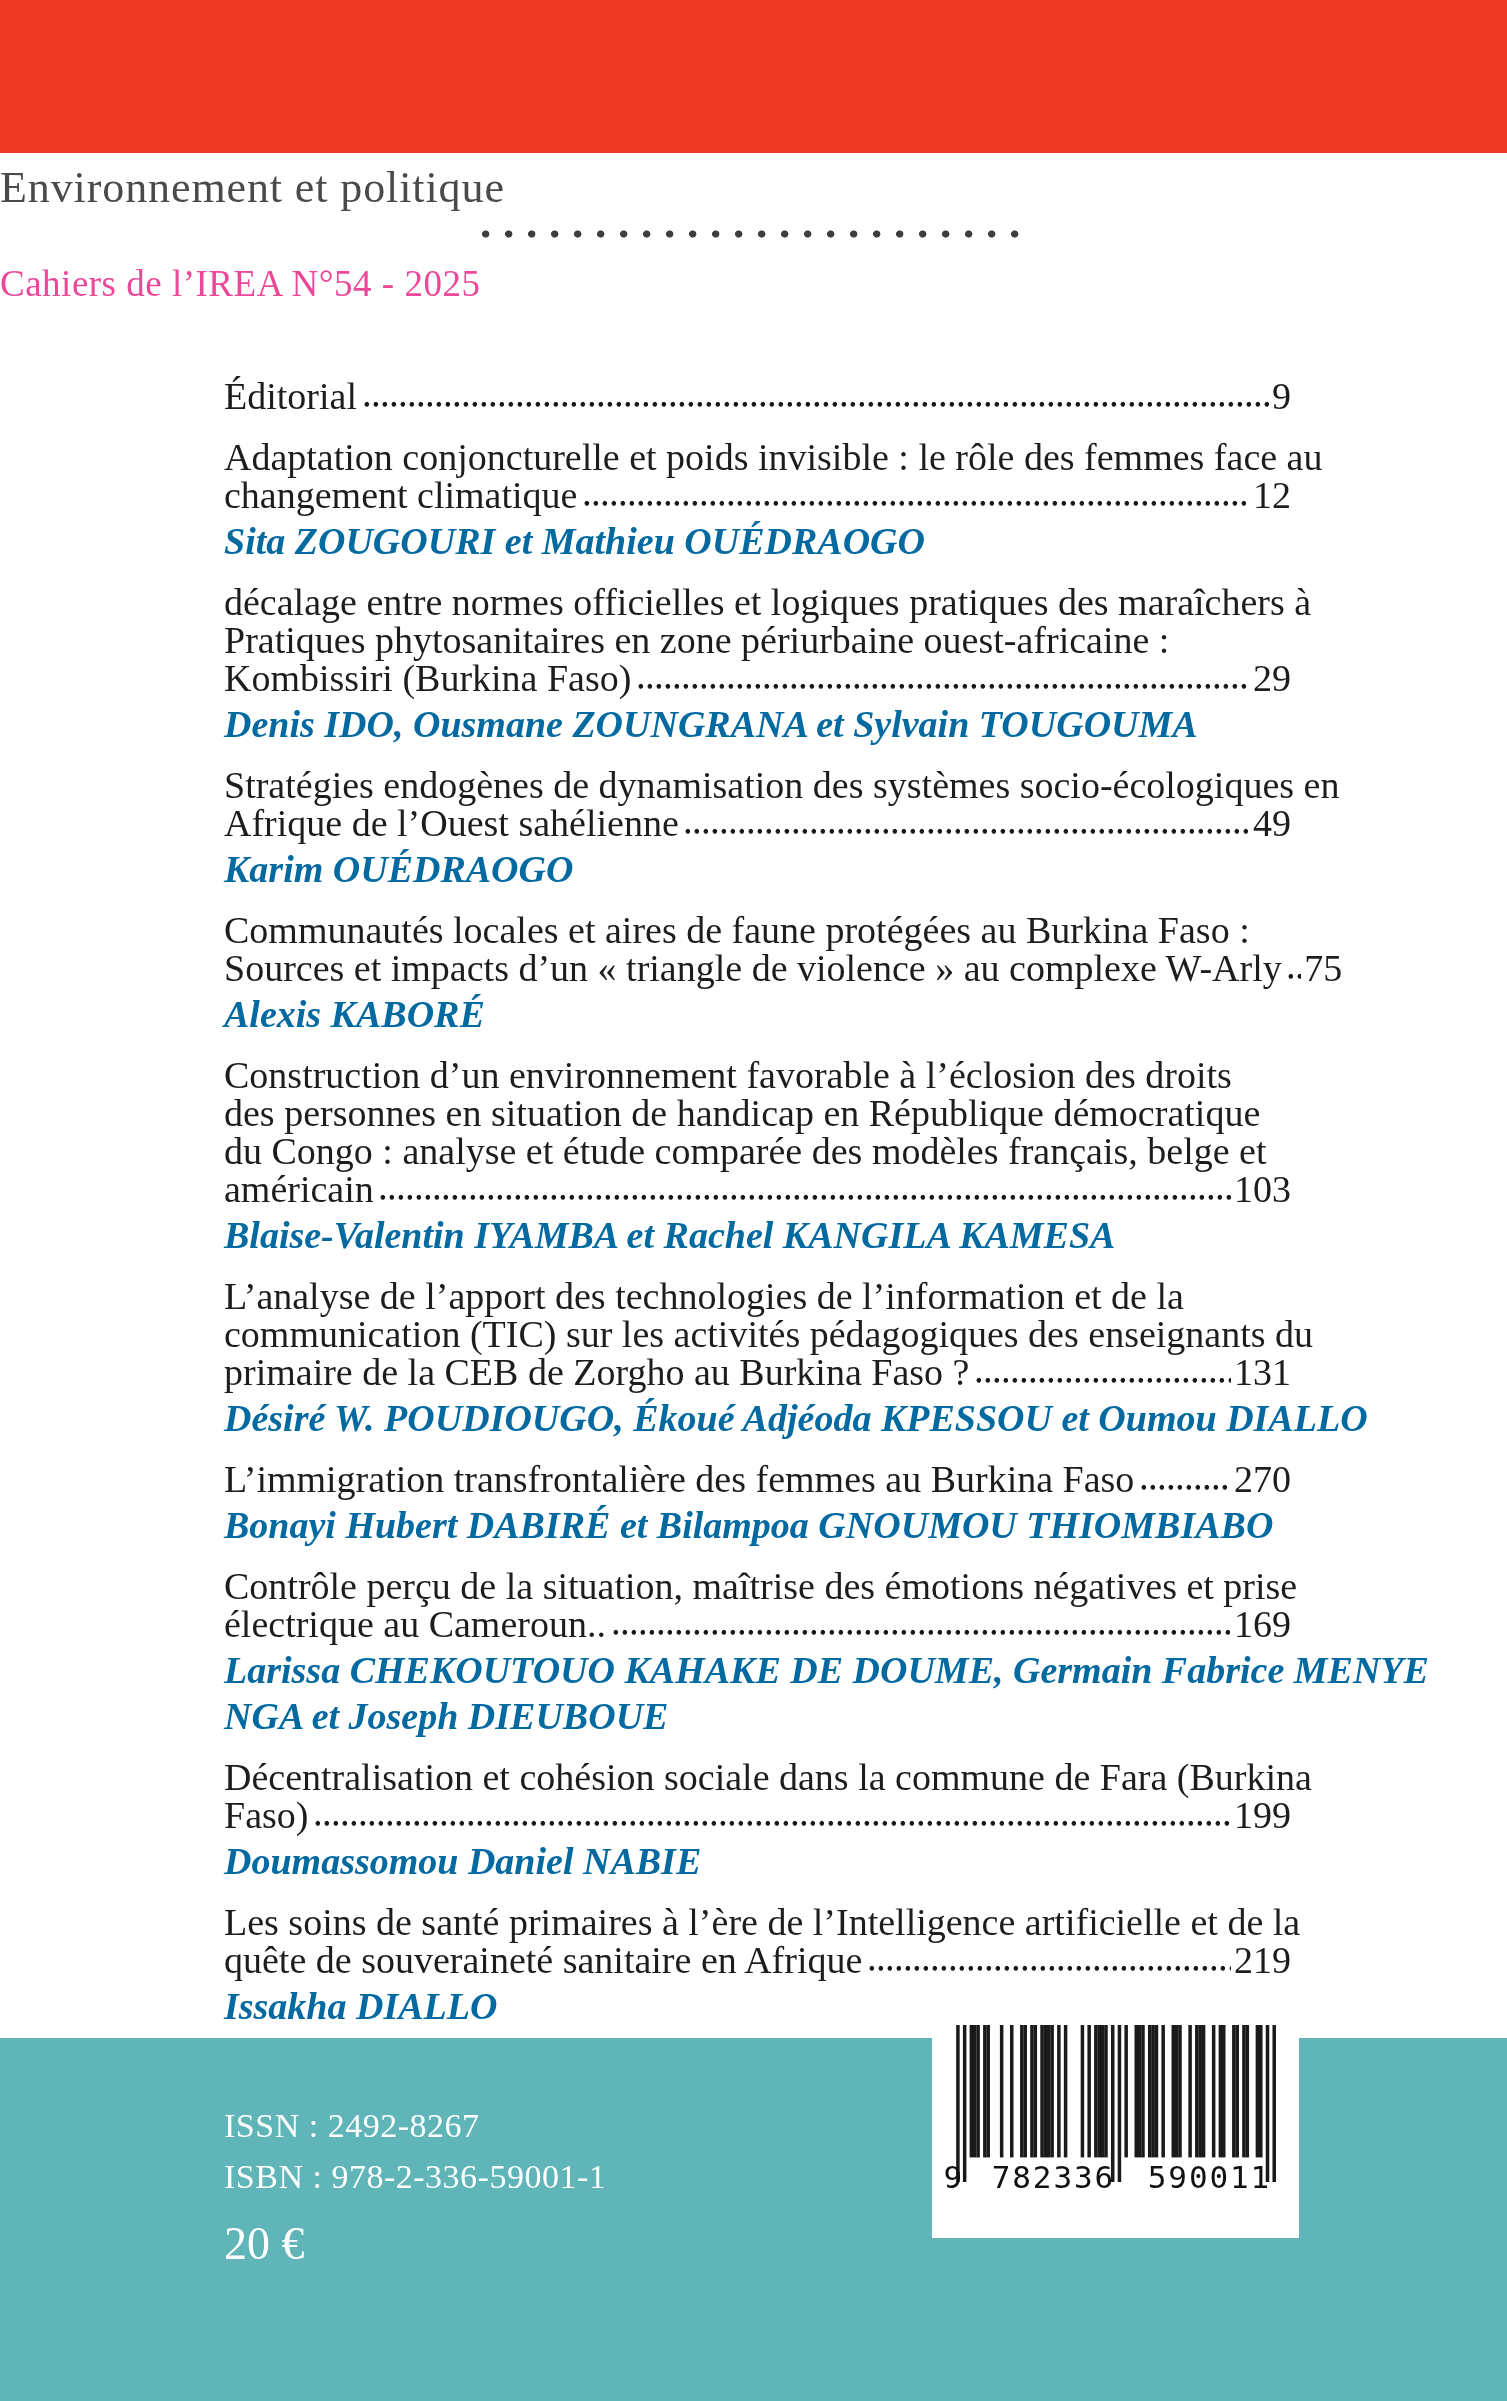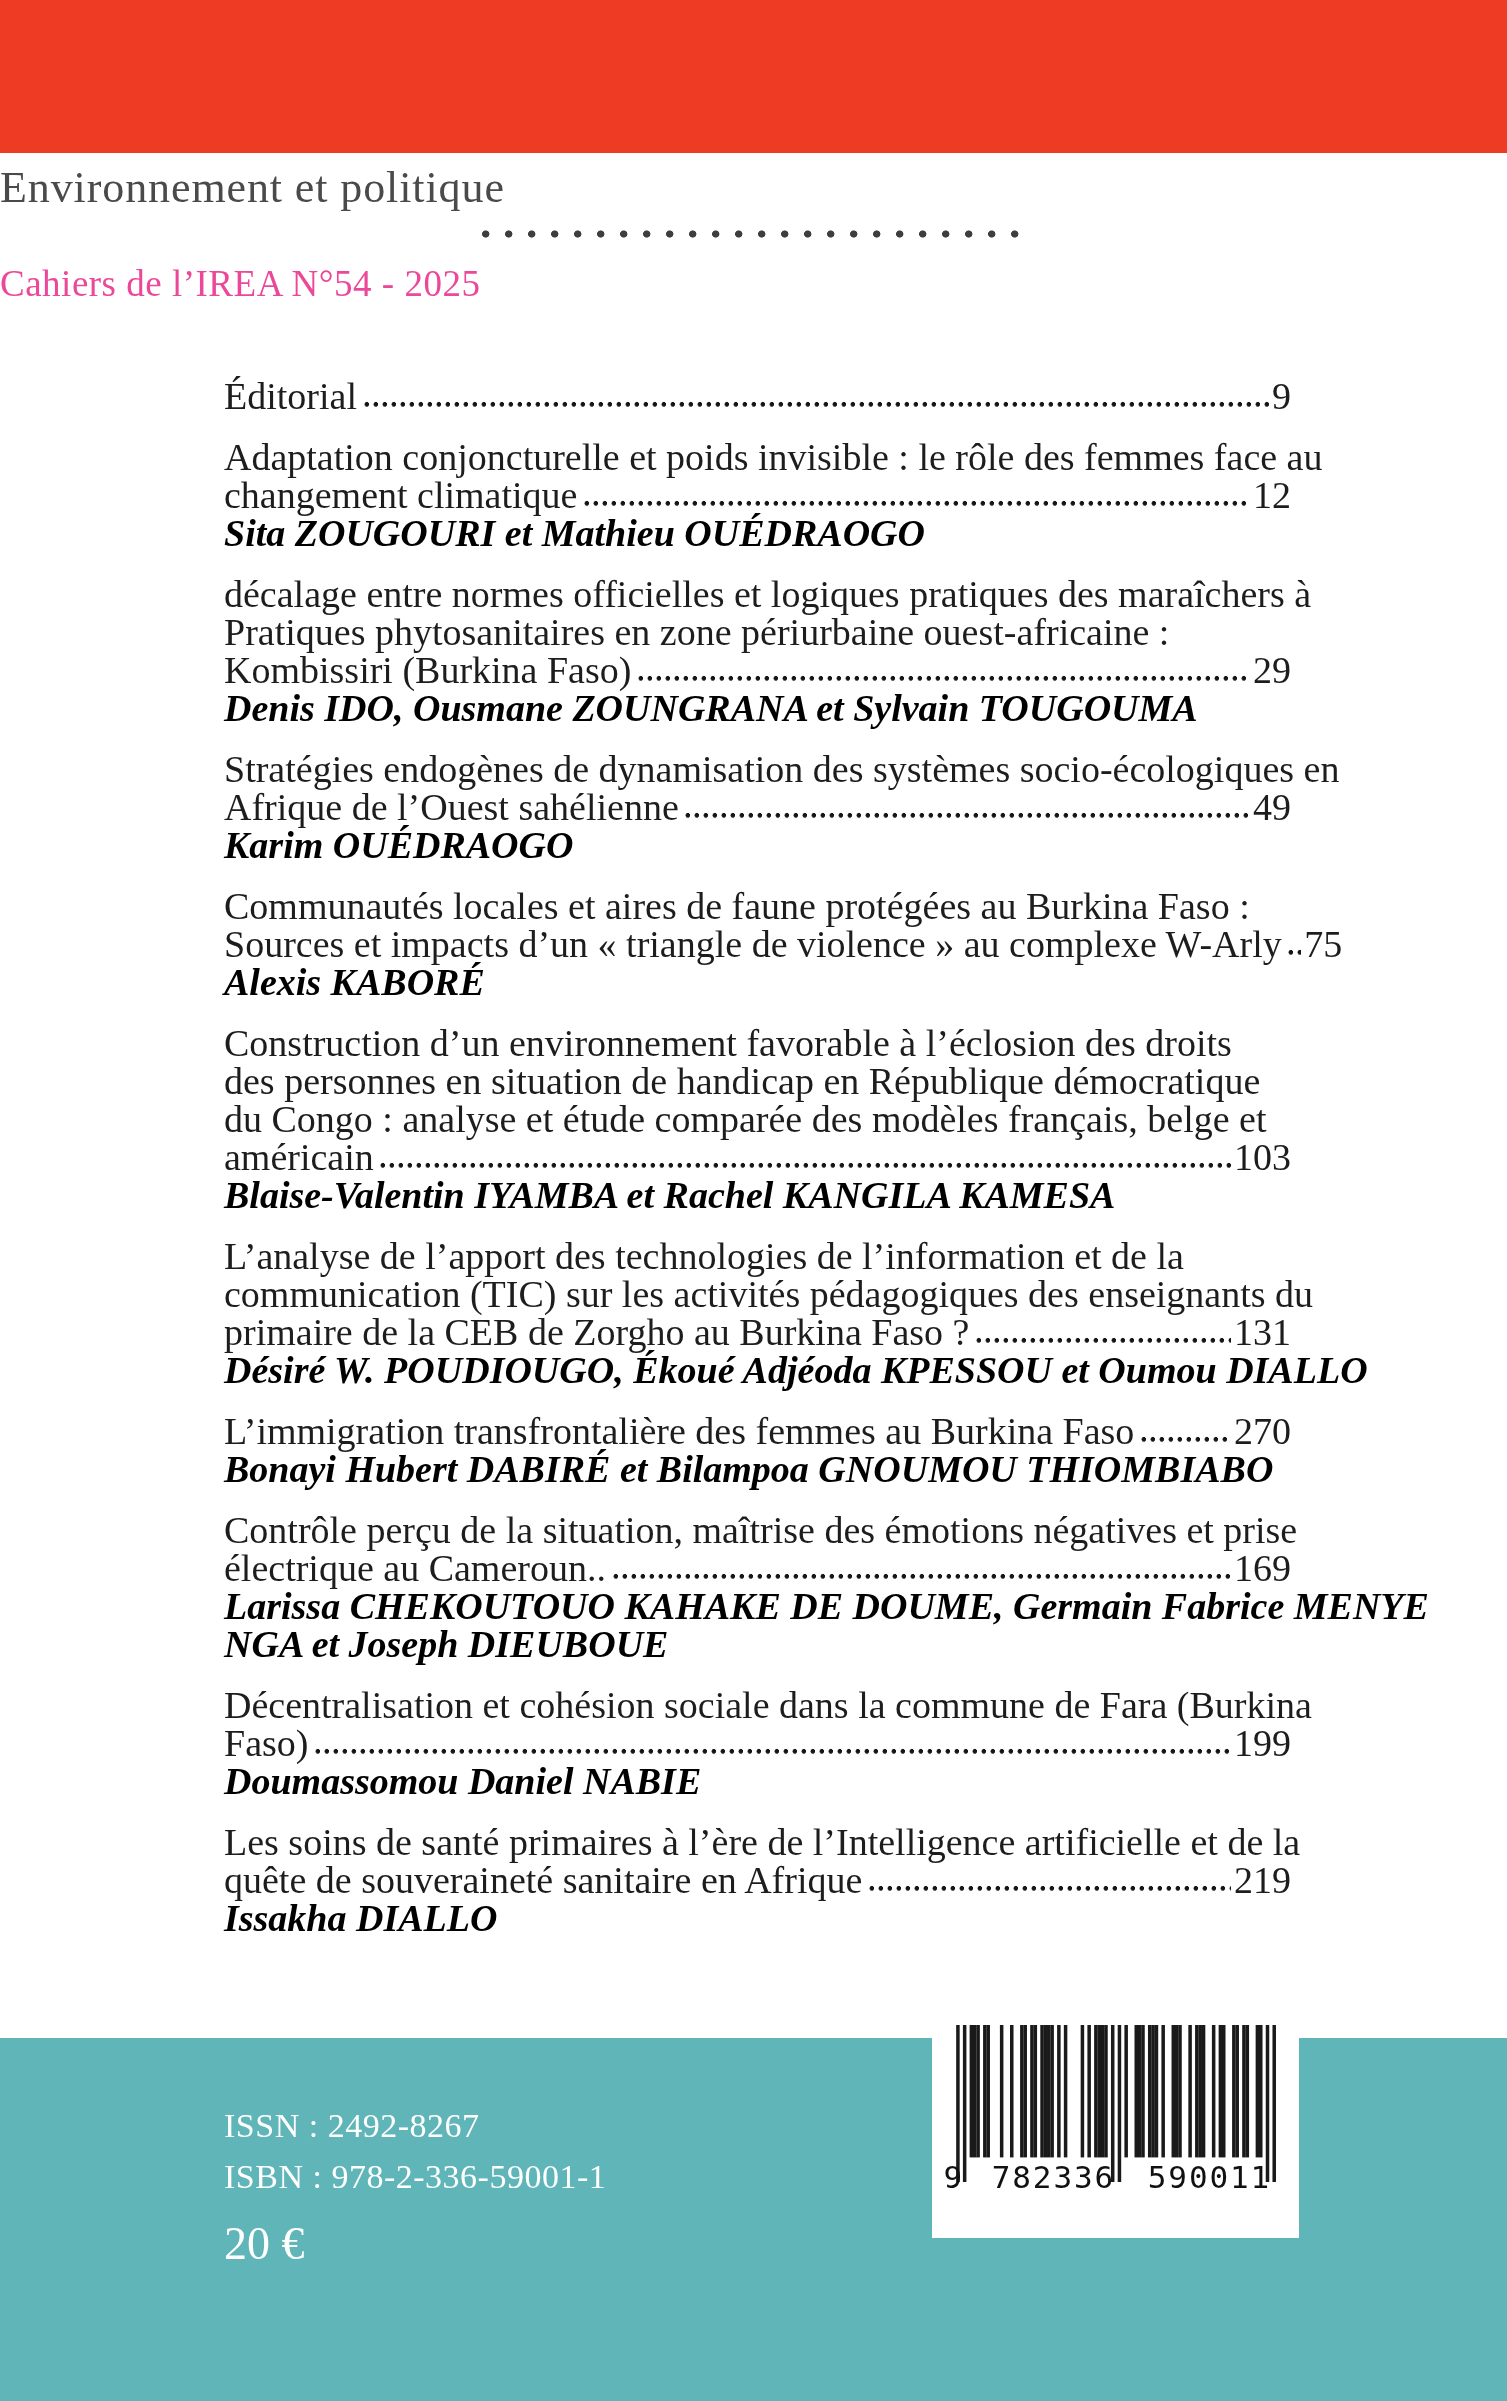--- a/index.html
+++ b/index.html
@@ -24,21 +24,21 @@
   .entry{margin-bottom:23px;}
   .line{white-space:nowrap;}
   .line-flex{display:flex;align-items:flex-end;}
   .line-text{white-space:nowrap;flex:0 0 auto;}
   .dot-leader{
     flex:1 1 auto;min-width:13.2px;height:6.6px;margin:0 2.8px 7.6px 6.6px;
     background-image:radial-gradient(circle at 2.8px 3.3px,#161616 2px,transparent 2.6px);
     background-size:9px 6.6px;background-repeat:repeat-x;
   }
   .page-num{flex:0 0 auto;}
-  .authors{font-weight:bold;font-style:italic;color:#000000;white-space:nowrap;}
+  .authors{font-weight:bold;font-style:italic;color:#0369a1;white-space:nowrap;margin-top:8px;}
 
   .footer-text{position:absolute;left:224px;top:62px;color:#ffffff;}
   .issn-line,.isbn-line{font-size:34px;line-height:51px;letter-spacing:0.5px;}
   .price-line{margin-top:15px;font-size:46px;}
 
   .barcode-box{position:absolute;left:932px;top:-24.6px;width:367px;height:225px;background:#ffffff;}
   .barcode-bars{display:block;margin:11.4px auto 0;}
   .barcode-digits{
     display:flex;align-items:flex-start;width:344px;margin:-23px auto 0;
     font-family:"DejaVu Sans Mono", monospace;font-size:31px;color:#111111;

